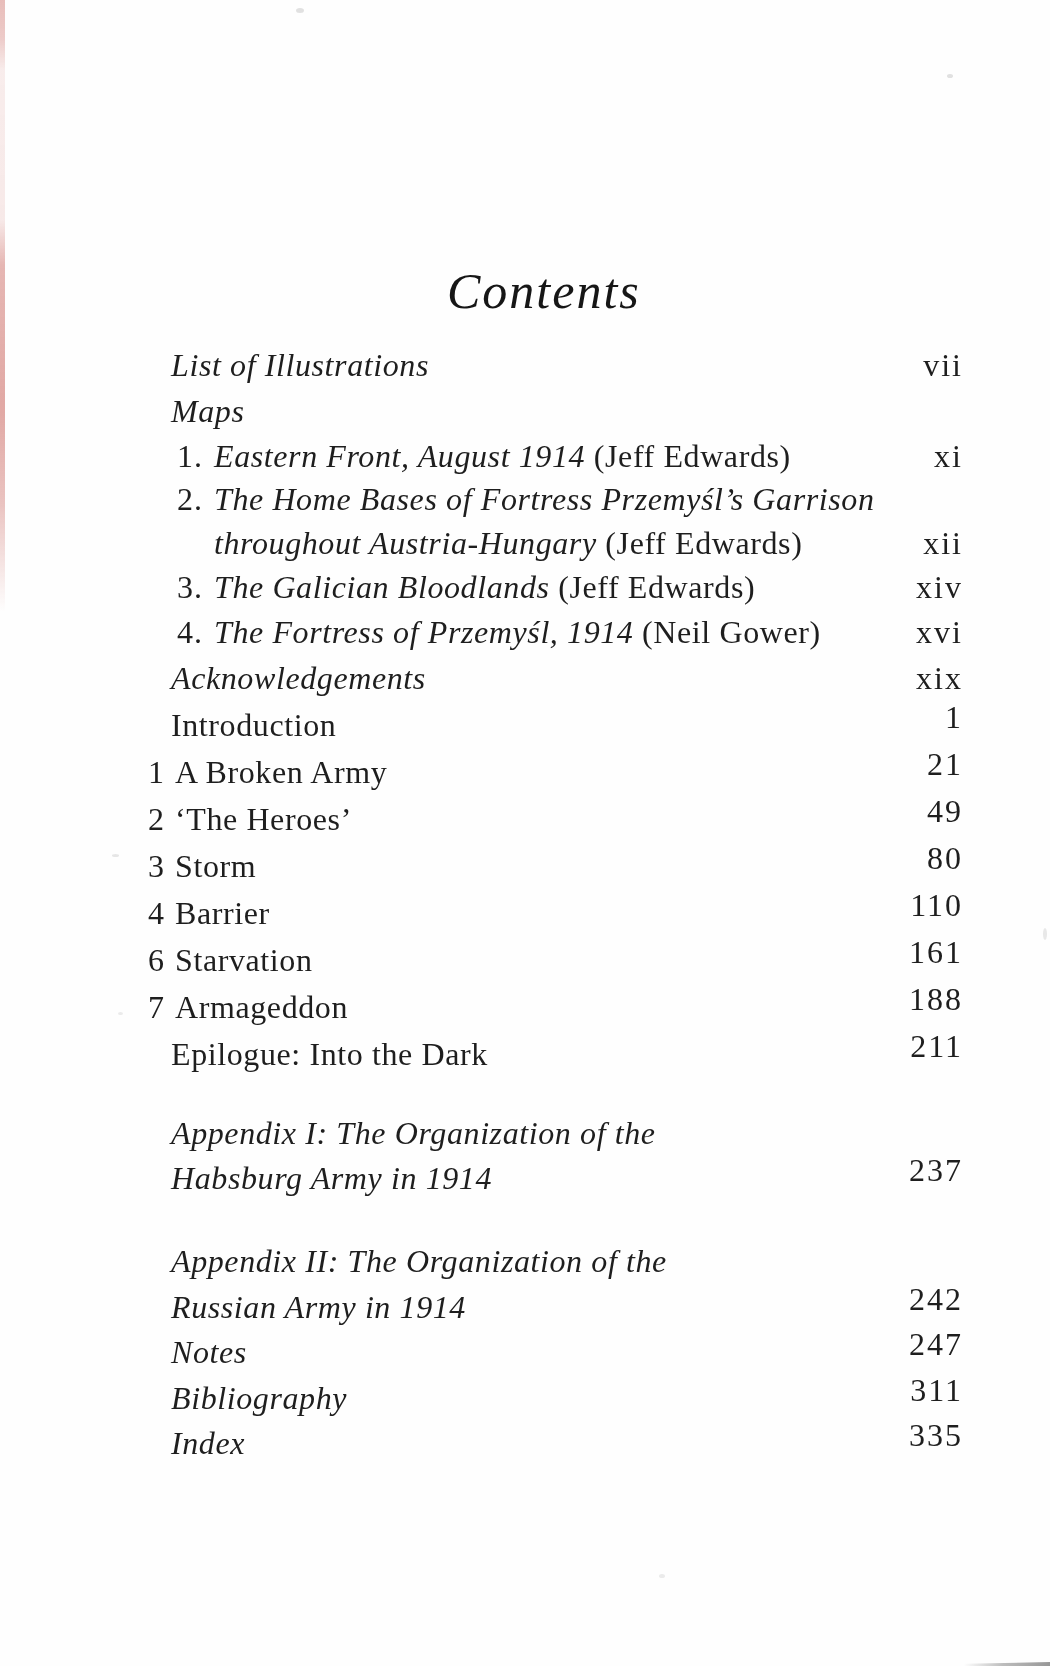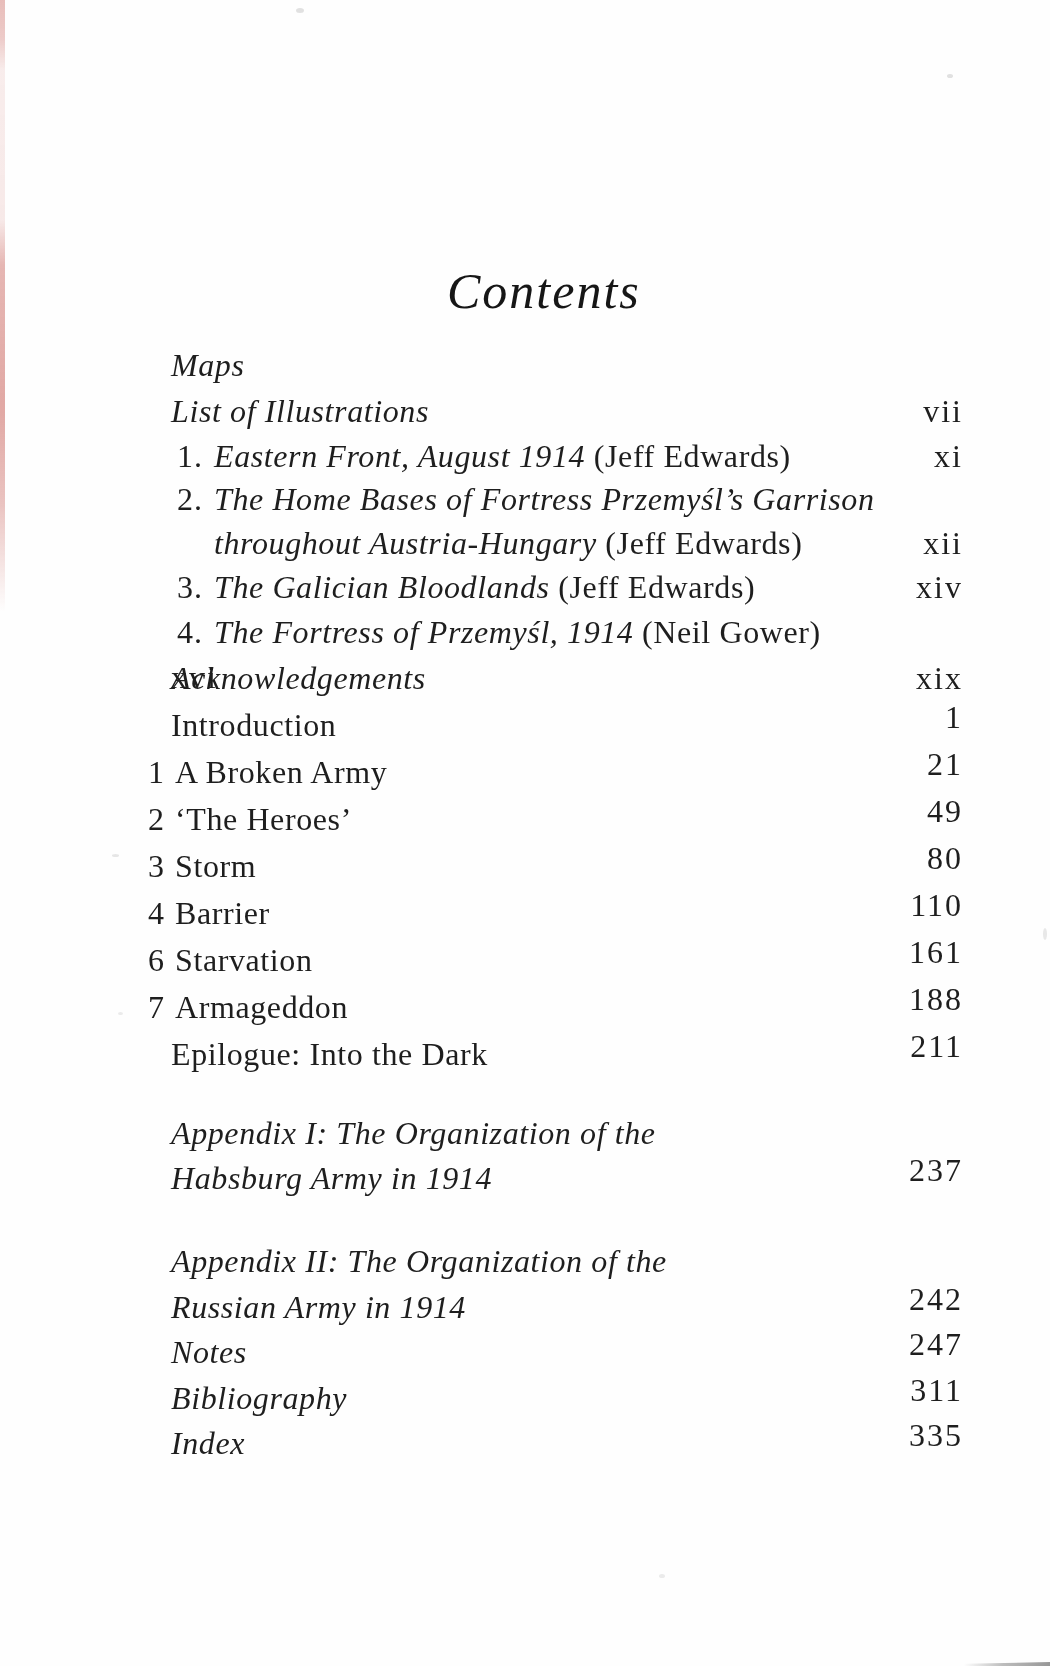--- a/index.html
+++ b/index.html
@@ -71,42 +71,42 @@
   <div class="speck" style="left:296px;top:8px;width:8px;height:5px;"></div>
   <div class="speck" style="left:947px;top:74px;width:6px;height:4px;"></div>
   <div class="speck" style="left:112px;top:854px;width:7px;height:3px;opacity:.45;"></div>
   <div class="speck" style="left:118px;top:1012px;width:5px;height:3px;opacity:.35;"></div>
   <div class="speck" style="left:1043px;top:928px;width:4px;height:12px;opacity:.4;"></div>
   <div class="speck" style="left:659px;top:1574px;width:6px;height:4px;opacity:.35;"></div>
 
   <div id="title">Contents</div>
   <div id="toc">
       <div class="row" style="height: 46px; line-height: 46px;">
-        <span class="lbl indent it">Maps</span>
+        <span class="lbl indent it">List of Illustrations</span>
+        <span class="pg">vii</span>
       </div>
       <div class="row" style="height: 46px; line-height: 46px;">
-        <span class="lbl indent it">List of Illustrations</span>
-        <span class="pg">vii</span>
+        <span class="lbl indent it">Maps</span>
       </div>
       <div class="row" style="height: 44px; line-height: 44px;">
         <span class="lbl"><span class="mapnum">1.</span><span class="it maptitle">Eastern Front, August 1914</span><span class="rm"> (Jeff Edwards)</span></span>
         <span class="pg">xi</span>
       </div>
       <div class="row" style="height: 43px; line-height: 43px;">
         <span class="lbl"><span class="mapnum">2.</span><span class="it maptitle">The Home Bases of Fortress Przemyśl’s Garrison</span></span>
       </div>
       <div class="row" style="height: 44px; line-height: 44px;">
         <span class="lbl mapcont"><span class="it">throughout Austria-Hungary</span><span class="rm"> (Jeff Edwards)</span></span>
         <span class="pg">xii</span>
       </div>
       <div class="row" style="height: 45px; line-height: 45px;">
         <span class="lbl"><span class="mapnum">3.</span><span class="it maptitle">The Galician Bloodlands</span><span class="rm"> (Jeff Edwards)</span></span>
         <span class="pg">xiv</span>
       </div>
-      <div class="row" style="height: 45px; line-height: 45px; flex-direction: column;">
+      <div class="row" style="height: 45px; line-height: 45px;">
         <span class="lbl"><span class="mapnum">4.</span><span class="it maptitle">The Fortress of Przemyśl, 1914</span><span class="rm"> (Neil Gower)</span></span>
         <span class="pg">xvi</span>
       </div>
       <div class="row" style="height: 47px; line-height: 47px;">
         <span class="lbl indent it">Acknowledgements</span>
         <span class="pg">xix</span>
       </div>
       <div class="row gap-chapters" style="height: 47px; line-height: 47px;">
         <span class="lbl indent"><span class="rm">Introduction</span></span>
         <span class="pg ar">1</span>

